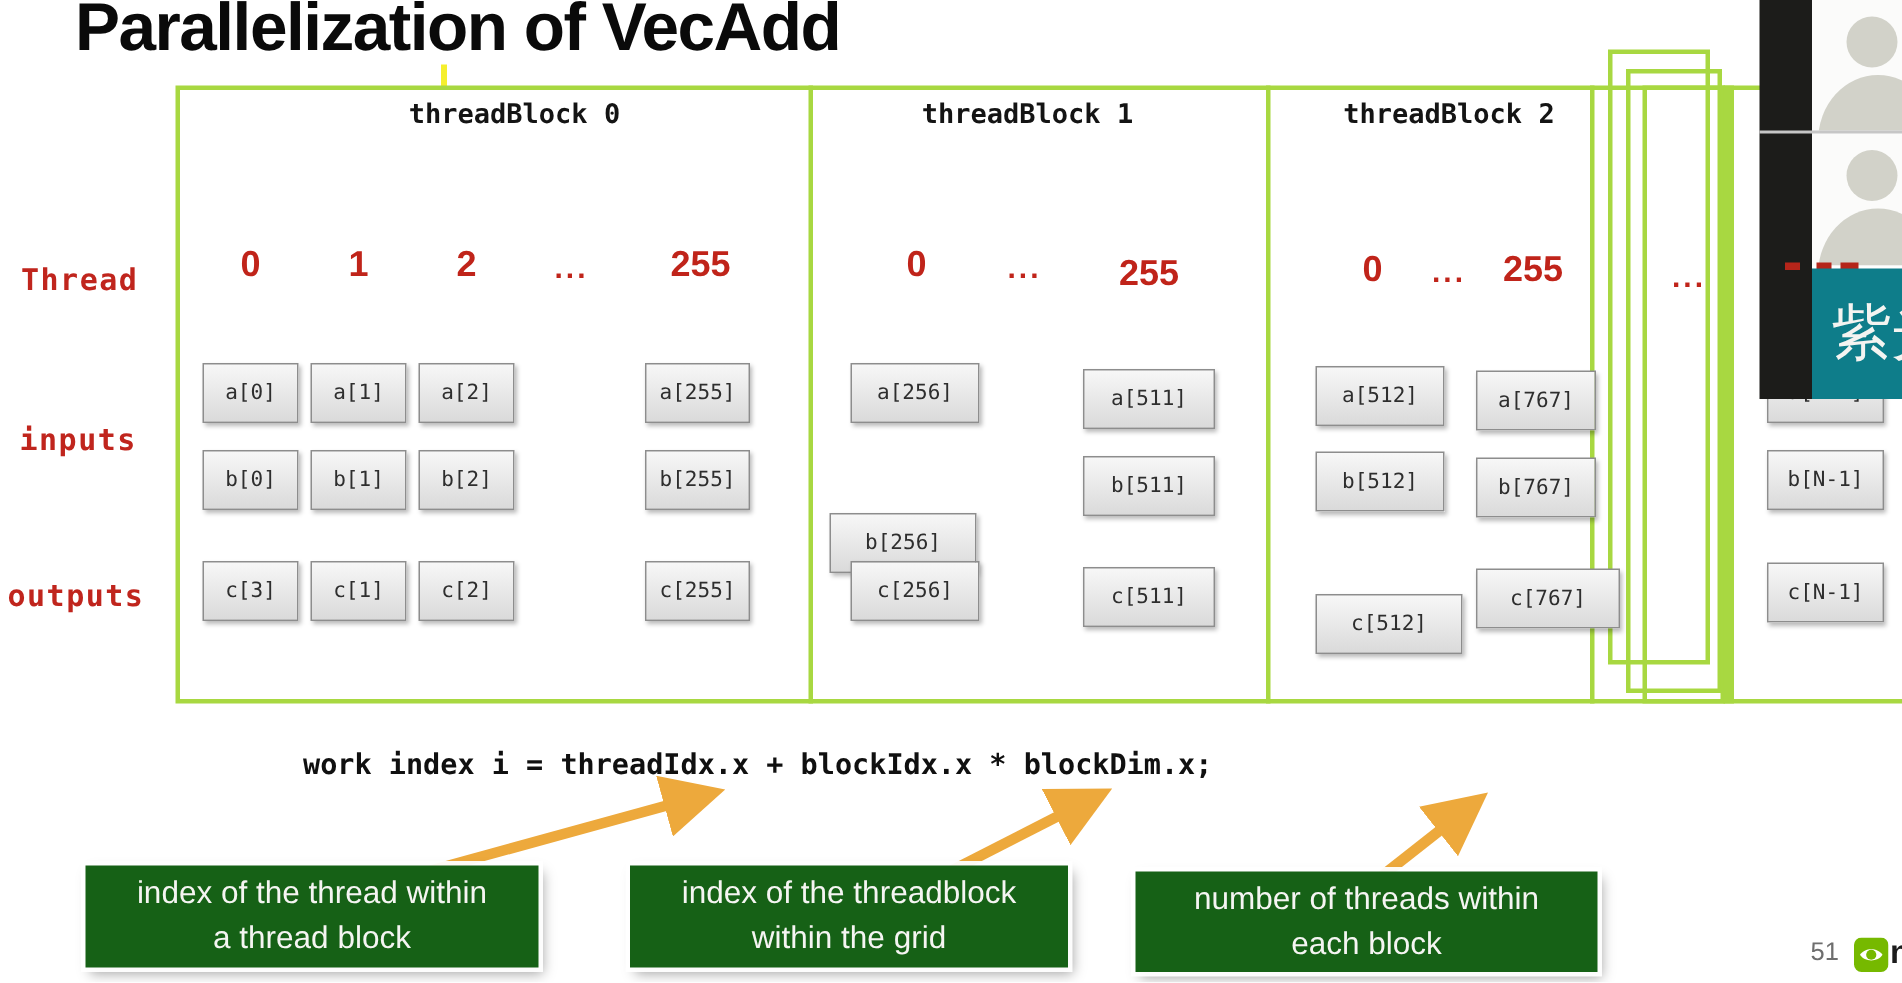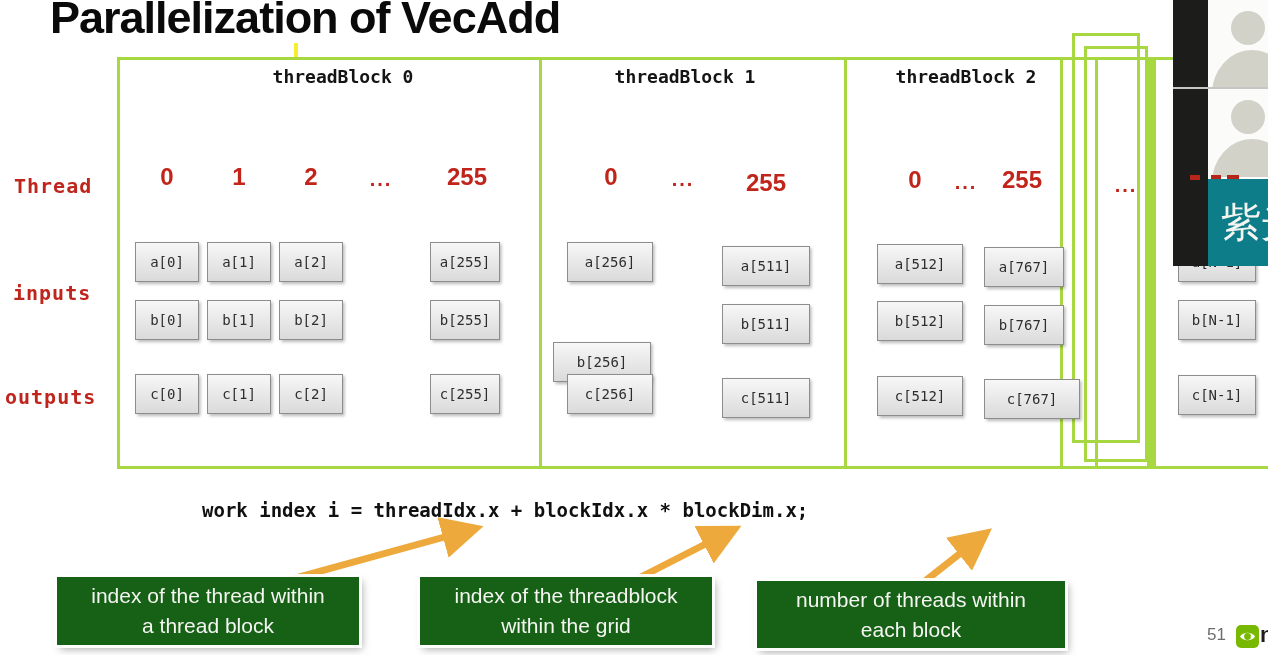--- a/index.html
+++ b/index.html
@@ -80,37 +80,37 @@
   <div class="abs tdots" style="left:1096px;top:174px;">...</div>
 
   <div class="abs cell" style="left:135px;top:242px;width:64px;">a[0]</div>
   <div class="abs cell" style="left:207px;top:242px;width:64px;">a[1]</div>
   <div class="abs cell" style="left:279px;top:242px;width:64px;">a[2]</div>
   <div class="abs cell" style="left:430px;top:242px;width:70px;">a[255]</div>
   <div class="abs cell" style="left:135px;top:300px;width:64px;text-align:center;">b[0]</div>
   <div class="abs cell" style="left:207px;top:300px;width:64px;">b[1]</div>
   <div class="abs cell" style="left:279px;top:300px;width:64px;">b[2]</div>
   <div class="abs cell" style="left:430px;top:300px;width:70px;">b[255]</div>
-  <div class="abs cell" style="left:135px;top:374px;width:64px;">c[0]</div>
+  <div class="abs cell" style="left:135px;top:374px;width:64px;">c[3]</div>
   <div class="abs cell" style="left:207px;top:374px;width:64px;">c[1]</div>
   <div class="abs cell" style="left:279px;top:374px;width:64px;">c[2]</div>
   <div class="abs cell" style="left:430px;top:374px;width:70px;">c[255]</div>
 
   <div class="abs cell" style="left:567px;top:242px;width:86px;">a[256]</div>
   <div class="abs cell" style="left:722px;top:246px;width:88px;">a[511]</div>
   <div class="abs cell" style="left:553px;top:300px;width:98px;margin-top:42px;">b[256]</div>
   <div class="abs cell" style="left:722px;top:304px;width:88px;">b[511]</div>
   <div class="abs cell" style="left:567px;top:374px;width:86px;">c[256]</div>
   <div class="abs cell" style="left:722px;top:378px;width:88px;">c[511]</div>
 
   <div class="abs cell" style="left:877px;top:244px;width:86px;">a[512]</div>
   <div class="abs cell" style="left:984px;top:247px;width:80px;">a[767]</div>
   <div class="abs cell" style="left:877px;top:301px;width:86px;">b[512]</div>
   <div class="abs cell" style="left:984px;top:305px;width:80px;">b[767]</div>
-  <div class="abs cell" style="left:877px;top:376px;width:86px;">c[512]</div>
+  <div class="abs cell" style="left:877px;top:396px;width:98px;">c[512]</div>
   <div class="abs cell" style="left:984px;top:379px;width:96px;">c[767]</div>
 
   <div class="abs cell" style="left:1178px;top:242px;width:78px;">a[N-1]</div>
   <div class="abs cell" style="left:1178px;top:300px;width:78px;">b[N-1]</div>
   <div class="abs cell" style="left:1178px;top:375px;width:78px;">c[N-1]</div>
 
   <div class="abs" id="code">work index i = threadIdx.x + blockIdx.x * blockDim.x;</div>
 
   <svg class="abs" style="left:0;top:0;pointer-events:none;" width="1268" height="655">
     <defs>

